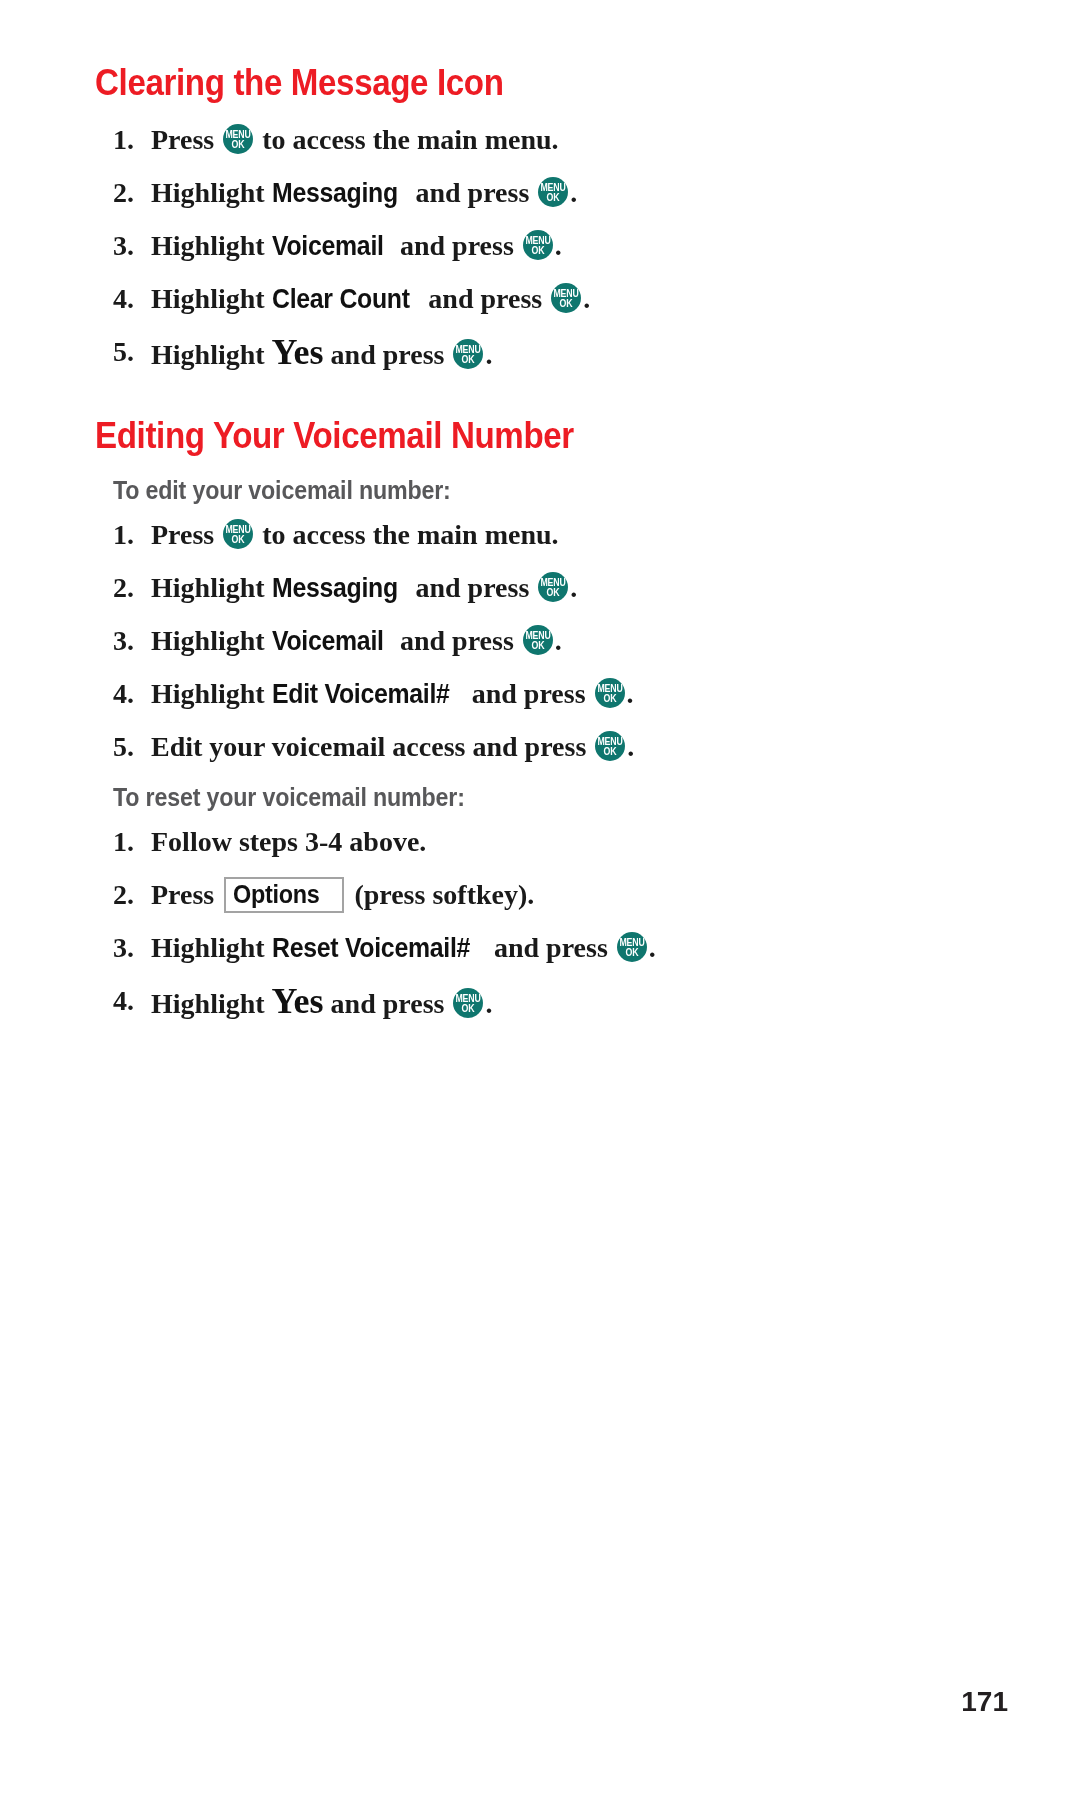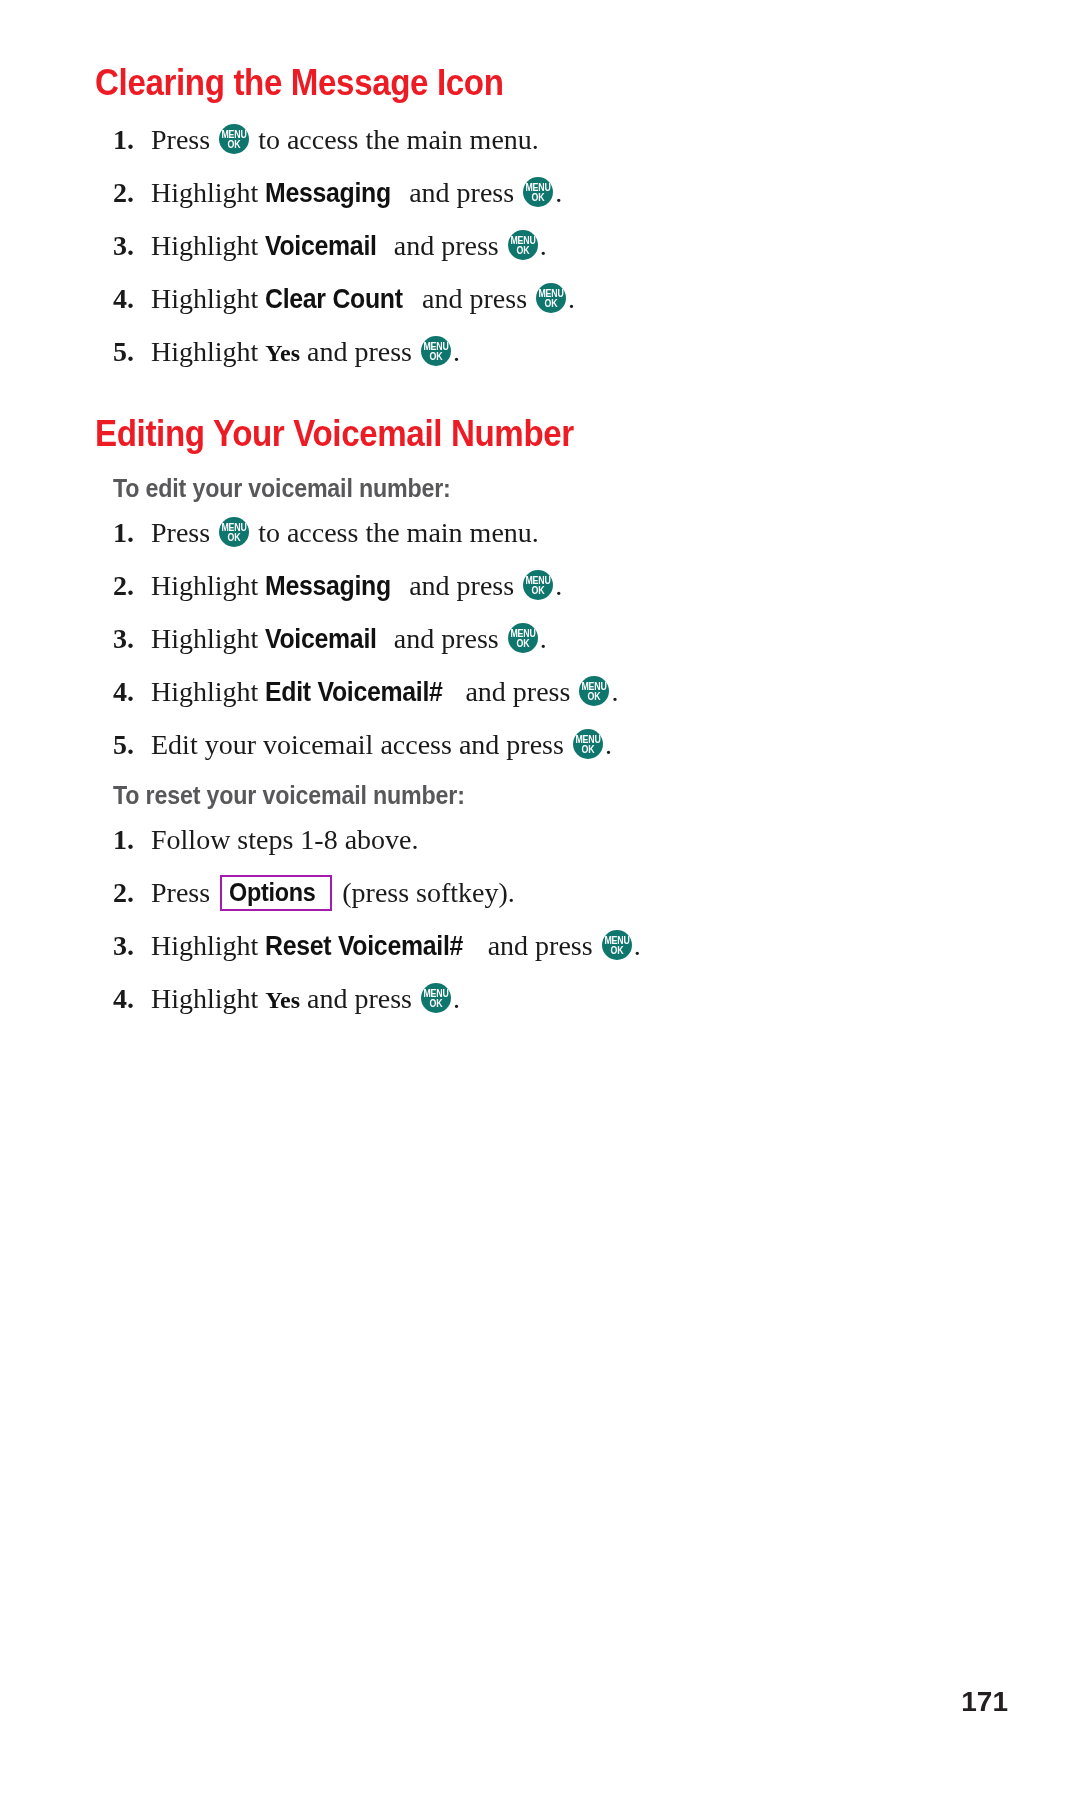--- a/index.html
+++ b/index.html
@@ -77,38 +77,38 @@
     white-space: nowrap;
   }
   ol.steps li.step .num {
     position: absolute;
     left: 0;
     top: 0;
     font-family: "Liberation Serif", "DejaVu Serif", serif;
     font-weight: bold;
     font-size: 28px;
   }
-  .txt { white-space: pre; }
+  .txt { white-space: pre; font-weight: bold; }
 
   
   .menu-term {
     font-family: "Liberation Sans Narrow", "Liberation Sans", "DejaVu Sans", sans-serif;
     font-weight: bold;
     font-size: 27px;
     letter-spacing: -0.3px;
     display: inline-block;
     transform: scaleX(0.92);
     transform-origin: left center;
     color: #111111;
   }
   
   .serif-term {
     font-family: "Liberation Serif", "DejaVu Serif", serif;
     font-weight: bold;
-    font-size: 24px;
+    font-size: 36px;
     color: #111111;
   }
 
   
   .menukey {
     display: inline-block;
     width: 30px;
     height: 30px;
     border-radius: 50%;
     background: #0f766e;
@@ -128,22 +128,22 @@
     color: #ffffff;
     letter-spacing: -0.2px;
     line-height: 1;
   }
   .menukey .l1 { top: 6px;  font-size: 10px; transform: scaleX(0.88); }
   .menukey .l2 { top: 16px; font-size: 10px; transform: scaleX(0.88); }
 
   
   .softkey {
     display: inline-block;
-    border: 2px solid #a21caf;
-    padding: 1px 5px 3px 7px;
+    border: 2px solid #a3a3a3;
+    padding: 1px 13px 3px 7px;
     margin: 0 3px;
     vertical-align: 1px;
     line-height: 28px;
   }
   .softkey .sk-label {
     font-family: "Liberation Sans Narrow", "Liberation Sans", "DejaVu Sans", sans-serif;
     font-weight: bold;
     font-size: 26px;
     letter-spacing: -0.3px;
     color: #111111;
@@ -188,21 +188,21 @@
         <li class="step"><span class="num">1.</span><span class="txt">Press </span><span class="menukey"><span class="l1">MENU</span><span class="l2">OK</span></span><span class="txt"> to access the main menu.</span></li>
         <li class="step"><span class="num">2.</span><span class="txt">Highlight </span><span class="menu-term">Messaging</span><span class="txt"> and press </span><span class="menukey"><span class="l1">MENU</span><span class="l2">OK</span></span><span class="txt">.</span></li>
         <li class="step"><span class="num">3.</span><span class="txt">Highlight </span><span class="menu-term">Voicemail</span><span class="txt"> and press </span><span class="menukey"><span class="l1">MENU</span><span class="l2">OK</span></span><span class="txt">.</span></li>
         <li class="step"><span class="num">4.</span><span class="txt">Highlight </span><span class="menu-term">Edit Voicemail#</span><span class="txt"> and press </span><span class="menukey"><span class="l1">MENU</span><span class="l2">OK</span></span><span class="txt">.</span></li>
         <li class="step"><span class="num">5.</span><span class="txt">Edit your voicemail access and press </span><span class="menukey"><span class="l1">MENU</span><span class="l2">OK</span></span><span class="txt">.</span></li>
       </ol>
 
     <h3 class="sub-heading">To reset your voicemail number:</h3>
 
     <ol class="steps">
-        <li class="step"><span class="num">1.</span><span class="txt">Follow steps 1-8 above.</span></li>
+        <li class="step"><span class="num">1.</span><span class="txt">Follow steps 3-4 above.</span></li>
         <li class="step"><span class="num">2.</span><span class="txt">Press </span><span class="softkey"><span class="sk-label">Options</span></span><span class="txt"> (press softkey).</span></li>
         <li class="step"><span class="num">3.</span><span class="txt">Highlight </span><span class="menu-term">Reset Voicemail#</span><span class="txt"> and press </span><span class="menukey"><span class="l1">MENU</span><span class="l2">OK</span></span><span class="txt">.</span></li>
         <li class="step"><span class="num">4.</span><span class="txt">Highlight </span><span class="serif-term">Yes</span><span class="txt"> and press </span><span class="menukey"><span class="l1">MENU</span><span class="l2">OK</span></span><span class="txt">.</span></li>
       </ol>
 
   </div>
 
   <div class="page-number">171</div>
 </div>
 

